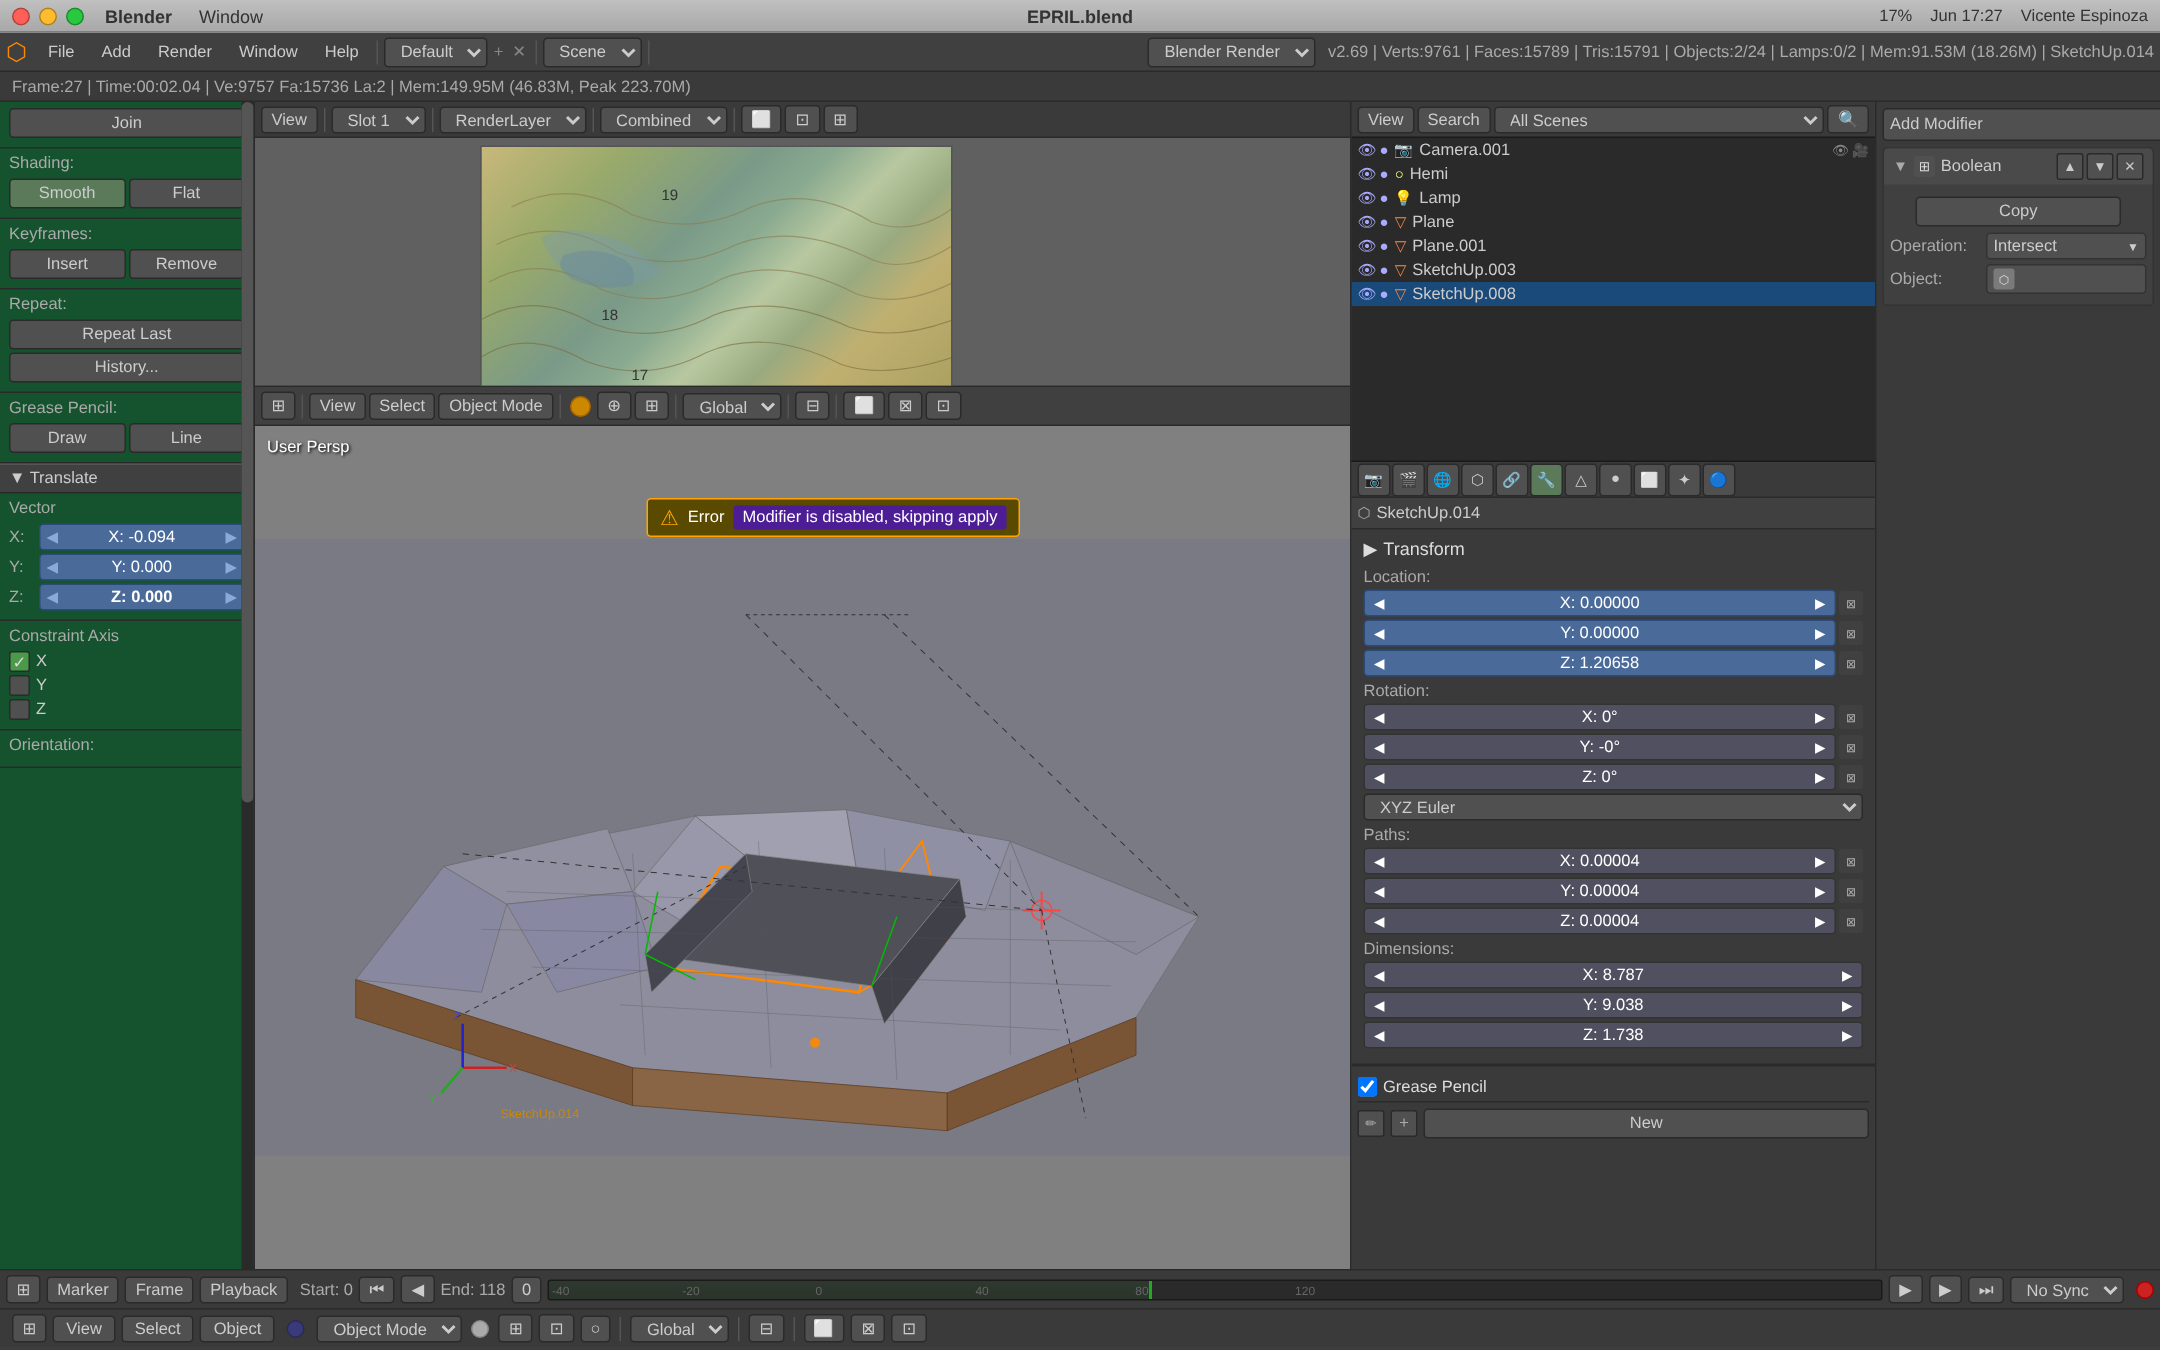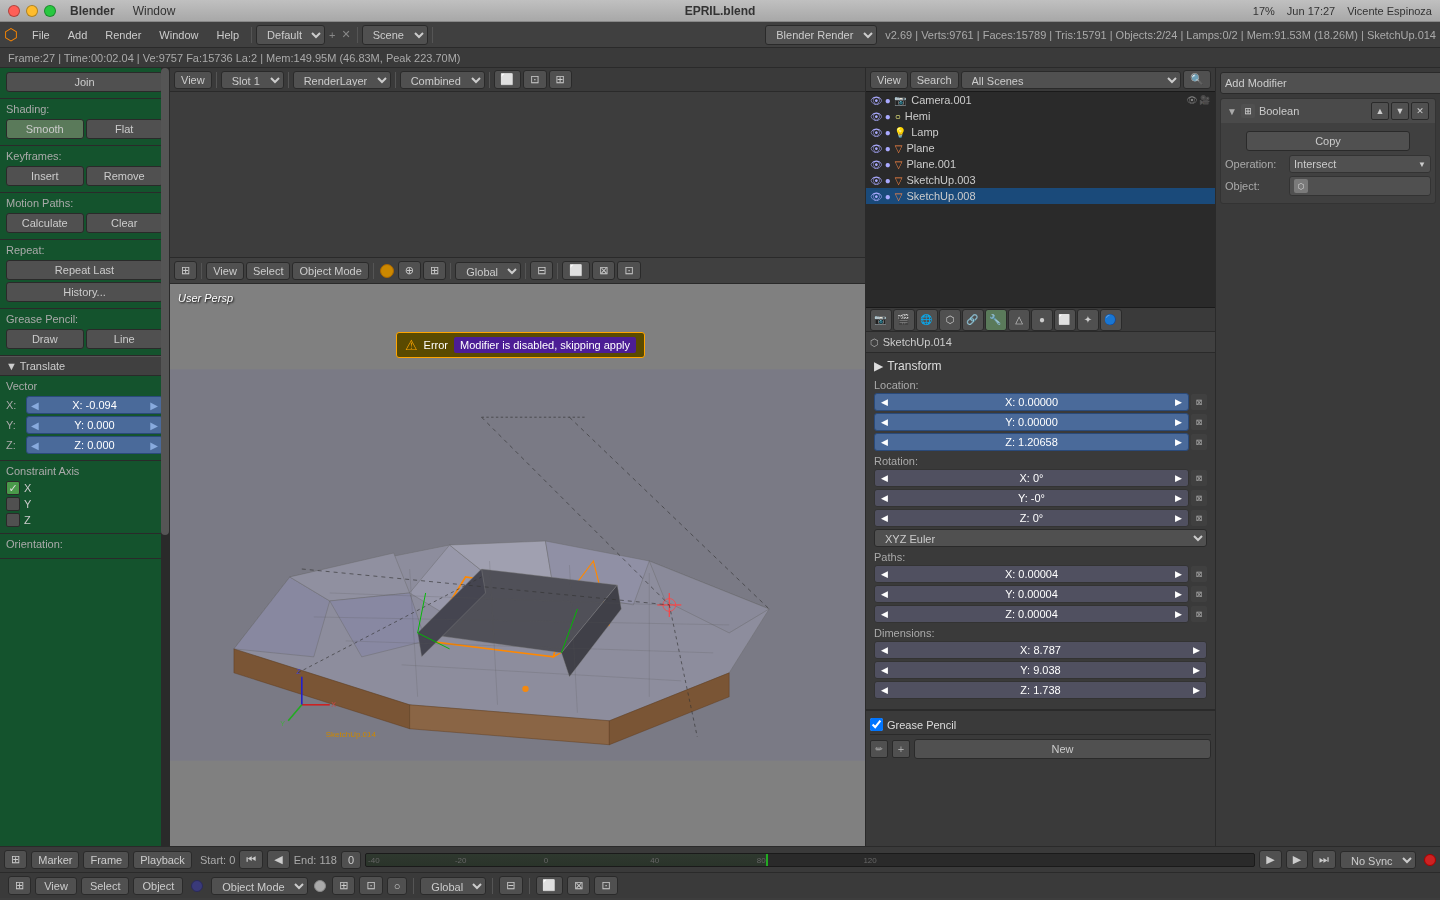--- a/index.html
+++ b/index.html
@@ -113,21 +113,21 @@
     .field-value.grey { background: #505060; border-color: #333; }
     .field-icon { width: 16px; height: 16px; background: #404040; border-radius: 2px; display: flex; align-items: center; justify-content: center; font-size: 8px; color: #aaa; }
 
     
     .error-tooltip {
       position: absolute; background: #5a4a00; border: 1px solid #ffa500; color: #fff;
       padding: 4px 8px; font-size: 11px; border-radius: 3px; z-index: 100;
       display: flex; align-items: center; gap: 6px; white-space: nowrap;
     }
     .error-icon { color: #ffa500; font-size: 14px; }
-    .viewport-label { position: absolute; top: 8px; left: 8px; font-size: 11px; color: #fff; text-shadow: 1px 1px 2px #000; font-style: italic; }
+    .viewport-label { position: absolute; top: 8px; left: 8px; font-size: 11px; color: #fff; text-shadow: 1px 1px 2px #000; }
 
     
     .bottom-bar {
       height: 26px; background: #3a3a3a; border-top: 1px solid #2a2a2a;
       display: flex; align-items: center; padding: 0 8px; gap: 4px; font-size: 11px; color: #aaa;
     }
     .bottom-btn { background: #505050; border: 1px solid #2a2a2a; color: #ccc; padding: 2px 8px; font-size: 11px; border-radius: 3px; cursor: pointer; }
 
     
     .gp-section { padding: 4px; border-top: 1px solid #2a2a2a; }
@@ -213,27 +213,20 @@
     </div>
 
     <div class="panel-section">
       <div class="panel-header">Keyframes:</div>
       <div class="panel-row">
         <button class="panel-btn">Insert</button>
         <button class="panel-btn">Remove</button>
       </div>
     </div>
 
-    <div class="panel-section">
-      <div class="panel-header">Motion Paths:</div>
-      <div class="panel-row">
-        <button class="panel-btn">Calculate</button>
-        <button class="panel-btn">Clear</button>
-      </div>
-    </div>
 
     <div class="panel-section">
       <div class="panel-header">Repeat:</div>
       <button class="panel-full-btn">Repeat Last</button>
       <button class="panel-full-btn">History...</button>
     </div>
 
     <div class="panel-section">
       <div class="panel-header">Grease Pencil:</div>
       <div class="panel-row">
@@ -260,21 +253,21 @@
         <div style="flex:1; display:flex; align-items:center; background:#4a6a9a; border:1px solid #2a4a7a; border-radius:3px; padding:2px 4px;">
           <span style="font-size:10px; color:#88aadd;">◀</span>
           <span style="flex:1; text-align:center; font-size:11px; color:#fff;">Y: 0.000</span>
           <span style="font-size:10px; color:#88aadd;">▶</span>
         </div>
       </div>
       <div class="vector-row">
         <span class="vector-label">Z:</span>
         <div style="flex:1; display:flex; align-items:center; background:#4a6a9a; border:1px solid #2a4a7a; border-radius:3px; padding:2px 4px;">
           <span style="font-size:10px; color:#88aadd;">◀</span>
-          <span style="flex:1; text-align:center; font-size:11px; color:#fff;">Z: 0.000</span>
+          <span style="flex:1; text-align:center; font-size:11px; color:#fff;font-weight:bold;">Z: 0.000</span>
           <span style="font-size:10px; color:#88aadd;">▶</span>
         </div>
       </div>
     </div>
 
     <div class="panel-section">
       <div class="panel-header">Constraint Axis</div>
       <div class="axis-row">
         <div class="axis-checkbox" style="background:#4a9a4a;">✓</div>
         <span class="axis-label">X</span>
@@ -312,20 +305,40 @@
           <option>RenderLayer</option>
         </select>
         <div class="separator"></div>
         <select class="dropdown-select" style="height:18px;">
           <option>Combined</option>
         </select>
         <div class="separator"></div>
         <button class="vp-btn">⬜</button>
         <button class="vp-btn">⊡</button>
         <button class="vp-btn">⊞</button>
+      </div>
+      <div style="flex:1; background:#606060; position:relative; display:flex; align-items:center; justify-content:center; overflow:hidden;">
+
+        <div style="position:absolute; top:5px; left:150px; width:315px; height:168px; background:linear-gradient(135deg, #c8b87a 0%, #9aaa6a 20%, #7a9a88 40%, #8aaa90 50%, #b8c8a0 60%, #9aaa80 70%, #c0b070 80%, #aaa060 100%); border:1px solid #555; overflow:hidden;">
+
+          <svg width="100%" height="100%" style="position:absolute; top:0; left:0;">
+            <path d="M20,40 Q60,20 100,45 Q140,60 180,40 Q220,25 260,50 Q290,60 315,40" stroke="#8a7a50" fill="none" stroke-width="0.8" opacity="0.6"></path>
+            <path d="M10,65 Q50,45 90,70 Q130,85 170,65 Q210,50 260,75 Q285,85 315,65" stroke="#8a7a50" fill="none" stroke-width="0.8" opacity="0.6"></path>
+            <path d="M5,90 Q40,70 80,95 Q120,110 160,88 Q200,72 250,98 Q280,108 315,90" stroke="#8a7a50" fill="none" stroke-width="0.8" opacity="0.6"></path>
+            <path d="M0,115 Q35,95 75,118 Q115,133 155,112 Q195,97 245,120 Q275,130 315,115" stroke="#7a6a40" fill="none" stroke-width="0.8" opacity="0.6"></path>
+            <path d="M0,140 Q30,120 70,143 Q110,158 150,137 Q190,120 240,145 Q270,155 315,140" stroke="#7a6a40" fill="none" stroke-width="0.8" opacity="0.6"></path>
+
+            <path d="M40,60 Q60,50 90,62 Q110,70 120,85 Q100,95 70,90 Q45,80 40,60Z" fill="#7a9aaa" opacity="0.4"></path>
+            <path d="M55,72 Q75,65 95,75 Q105,82 100,92 Q80,97 60,88 Q48,80 55,72Z" fill="#6a8a9a" opacity="0.5"></path>
+
+            <text x="120" y="35" font-size="10" fill="#333" font-family="Arial">19</text>
+            <text x="80" y="115" font-size="10" fill="#333" font-family="Arial">18</text>
+            <text x="100" y="155" font-size="10" fill="#333" font-family="Arial">17</text>
+          </svg>
+        </div>
       </div>
     </div>
 
     <div style="flex:1; display:flex; flex-direction:column;">
 
       <div class="viewport-toolbar">
         <button class="vp-btn">⊞</button>
         <div class="separator"></div>
         <button class="vp-btn">View</button>
         <button class="vp-btn">Select</button>
@@ -624,21 +637,21 @@
         </div>
         <div class="gp-row">
           <div class="gp-icon-btn" style="font-size:9px; color:#aaa;">✏</div>
           <div class="gp-icon-btn" style="font-size:11px; color:#aaa;">+</div>
           <button class="panel-btn" style="flex:1;">New</button>
         </div>
       </div>
     </div>
   </div>
 
-  <div style="width:225px; background:#3a3a3a; border-left:1px solid #2a2a2a; display:flex; flex-direction:column; overflow-y:auto; flex-shrink:0;">
+  <div style="width:190px; background:#3a3a3a; border-left:1px solid #2a2a2a; display:flex; flex-direction:column; overflow-y:auto; flex-shrink:0;">
     <button class="add-modifier-btn" style="margin:4px;">Add Modifier</button>
 
     <div class="modifier-block" style="margin:0 4px 4px 4px;">
       <div class="modifier-block-header">
         <span style="font-size:10px; color:#aaa;">▼</span>
         <div style="width:14px; height:14px; background:#505050; border-radius:2px; font-size:9px; display:flex; align-items:center; justify-content:center;">⊞</div>
         <span class="mod-name">Boolean</span>
 
         <div style="display:flex; gap:2px;">
           <div class="icon-btn-sm">▲</div>

